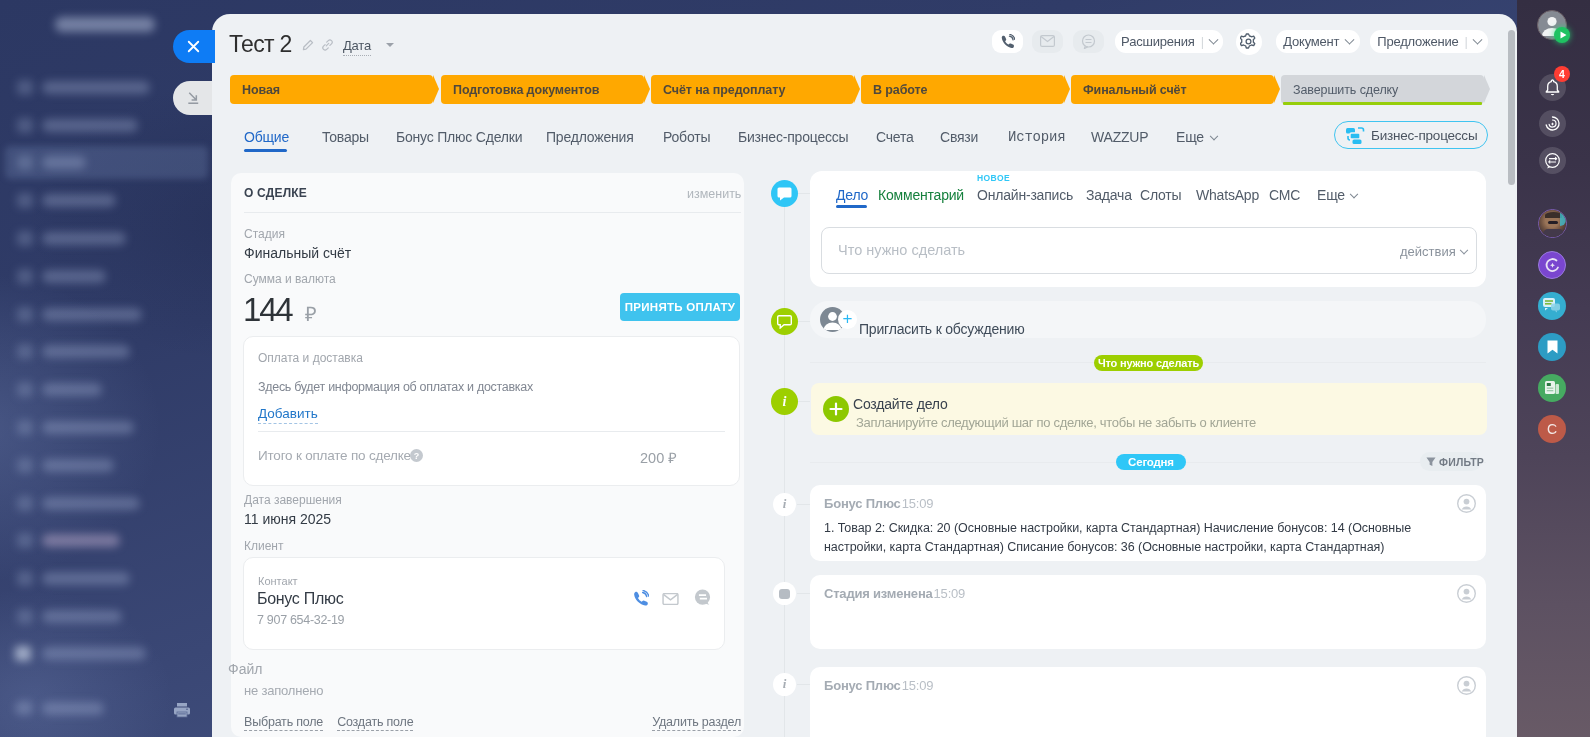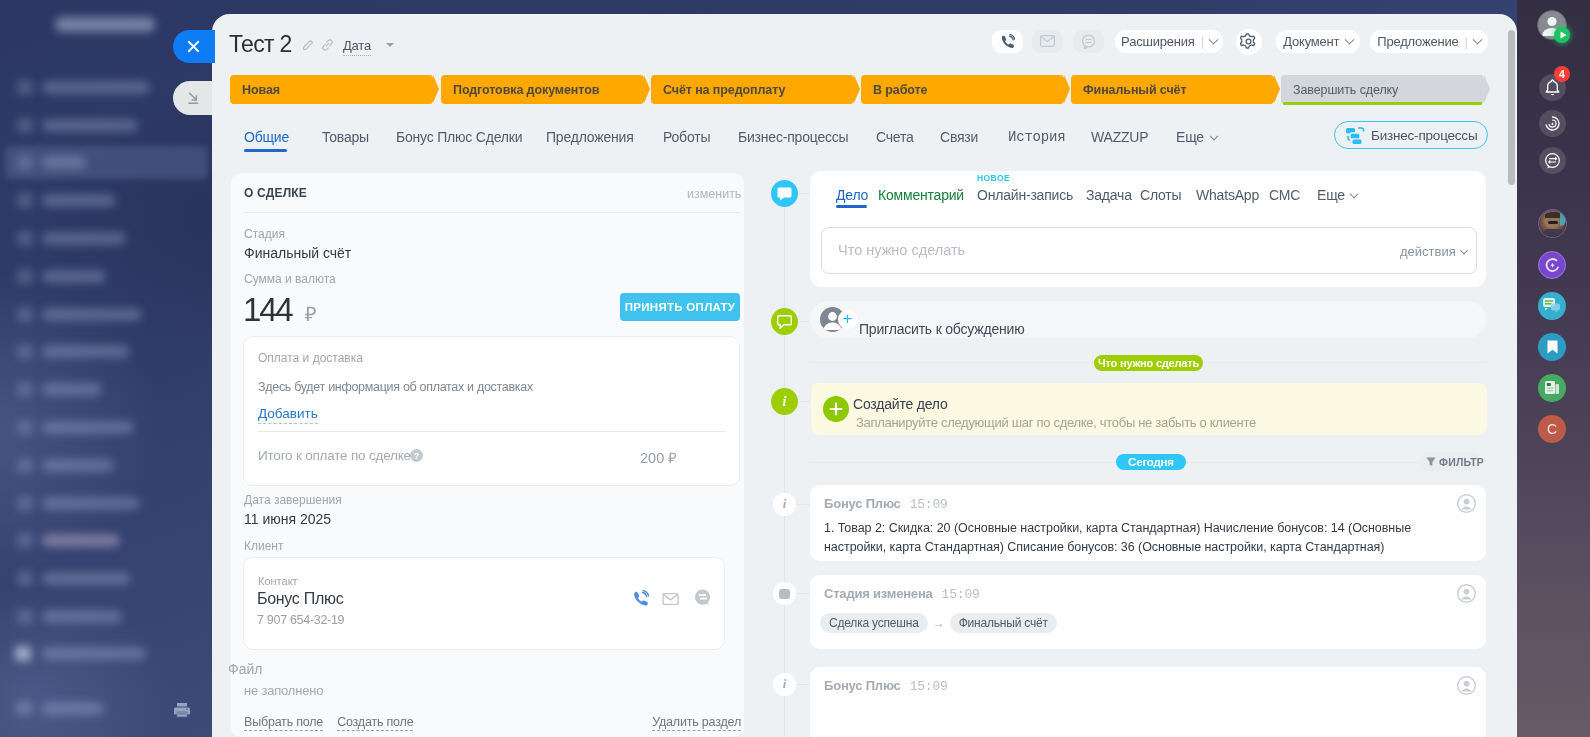--- a/index.html
+++ b/index.html
@@ -50,21 +50,21 @@
 .glabel { position:absolute; font-size:12px; color:#a1a6ad; white-space:nowrap; }
 .gval { position:absolute; font-size:14px; color:#333b45; white-space:nowrap; }
 .wcard { position:absolute; background:#fff; border:1px solid #ebedef; border-radius:10px; }
 .dashlink { border-bottom:1px dashed #9aa0a8; padding-bottom:1px; }
 
 #rail { position:absolute; left:784px; top:207px; width:1px; height:530px; background:#e2e6e9; z-index:4;}
 .railc { position:absolute; border-radius:50%; z-index:5; }
 .conn { position:absolute; height:1px; background:#e2e6e9; z-index:4; }
 .tlcard { position:absolute; left:810px; width:676px; background:#fff; border-radius:10px; z-index:4; }
 .tlhead { position:absolute; left:14px; top:11px; font-size:13px; font-weight:bold; color:#a4abb3; letter-spacing:-0.2px; }
-.tltime { font-weight:normal; color:#b9bfc6; margin-left:9px; font-size:13px;font-family:Liberation Mono, monospace; }
+.tltime { font-weight:normal; color:#b9bfc6; margin-left:1px; font-size:13px; }
 .tlbody { position:absolute; left:14px; font-size:12.5px; letter-spacing:-0.05px; color:#333b46; line-height:19.2px; width:650px; }
 .tlava { position:absolute; right:10px; top:9px; }
 .centerline { position:absolute; left:810px; width:676px; height:1px; background:#e8ebee; z-index:3; }
 .gpill { position:absolute; border-radius:11px; color:#fff; font-size:12.5px; font-weight:bold; text-align:center; z-index:4; letter-spacing:-0.2px; }
 .spill { display:inline-block; height:20px; line-height:20px; padding:0 9px; background:#e9edf0; border-radius:10px; font-size:12px; color:#525c69; letter-spacing:-0.2px; }
 
 #rsb { position:absolute; right:0; top:0; width:73px; height:737px;
   background:linear-gradient(180deg, #342e42 0%, #3a3349 22%, #443b53 42%, #4e4459 62%, #5d5162 82%, #685a66 100%); }
 </style>
 </head>
@@ -335,21 +335,20 @@
         <circle cx="9.5" cy="7.6" r="2.9" fill="#c9ced4"></circle>
         <path d="M4.8 15.5 a4.9 4.2 0 0 1 9.4 0 z" fill="#c9ced4"></path>
       </svg>
   </div>
   <div class="railc" style="left:773px; top:493px; width:23px; height:23px; background:#fff;">
       <span style="position:absolute;left:0;top:3px;width:23px;text-align:center;font-family:'Liberation Serif',serif;font-size:13px;font-weight:bold;color:#a7adb4;font-style:italic;">i</span>
     </div>
 
   <div class="tlcard" style="top:575px; height:74px;">
     <div class="tlhead">Стадия изменена<span class="tltime">15:09</span></div>
-    <div class="abs" style="left:10px; top:38px;"><span class="spill">Сделка успешна</span><span style="color:#a6acb3; font-size:12px; margin:0 5px;">→</span><span class="spill">Финальный счёт</span></div>
     <svg class="tlava" width="19" height="19" viewBox="0 0 19 19">
         <circle cx="9.5" cy="9.5" r="8.8" fill="none" stroke="#c9ced4" stroke-width="1.4"></circle>
         <circle cx="9.5" cy="7.6" r="2.9" fill="#c9ced4"></circle>
         <path d="M4.8 15.5 a4.9 4.2 0 0 1 9.4 0 z" fill="#c9ced4"></path>
       </svg>
   </div>
   <div class="railc" style="left:773px; top:582px; width:23px; height:23px; background:#fff;">
       <span style="position:absolute;left:6px;top:6.5px;width:11px;height:10px;background:#b6bcc3;border-radius:3px;"></span>
     </div>
 

